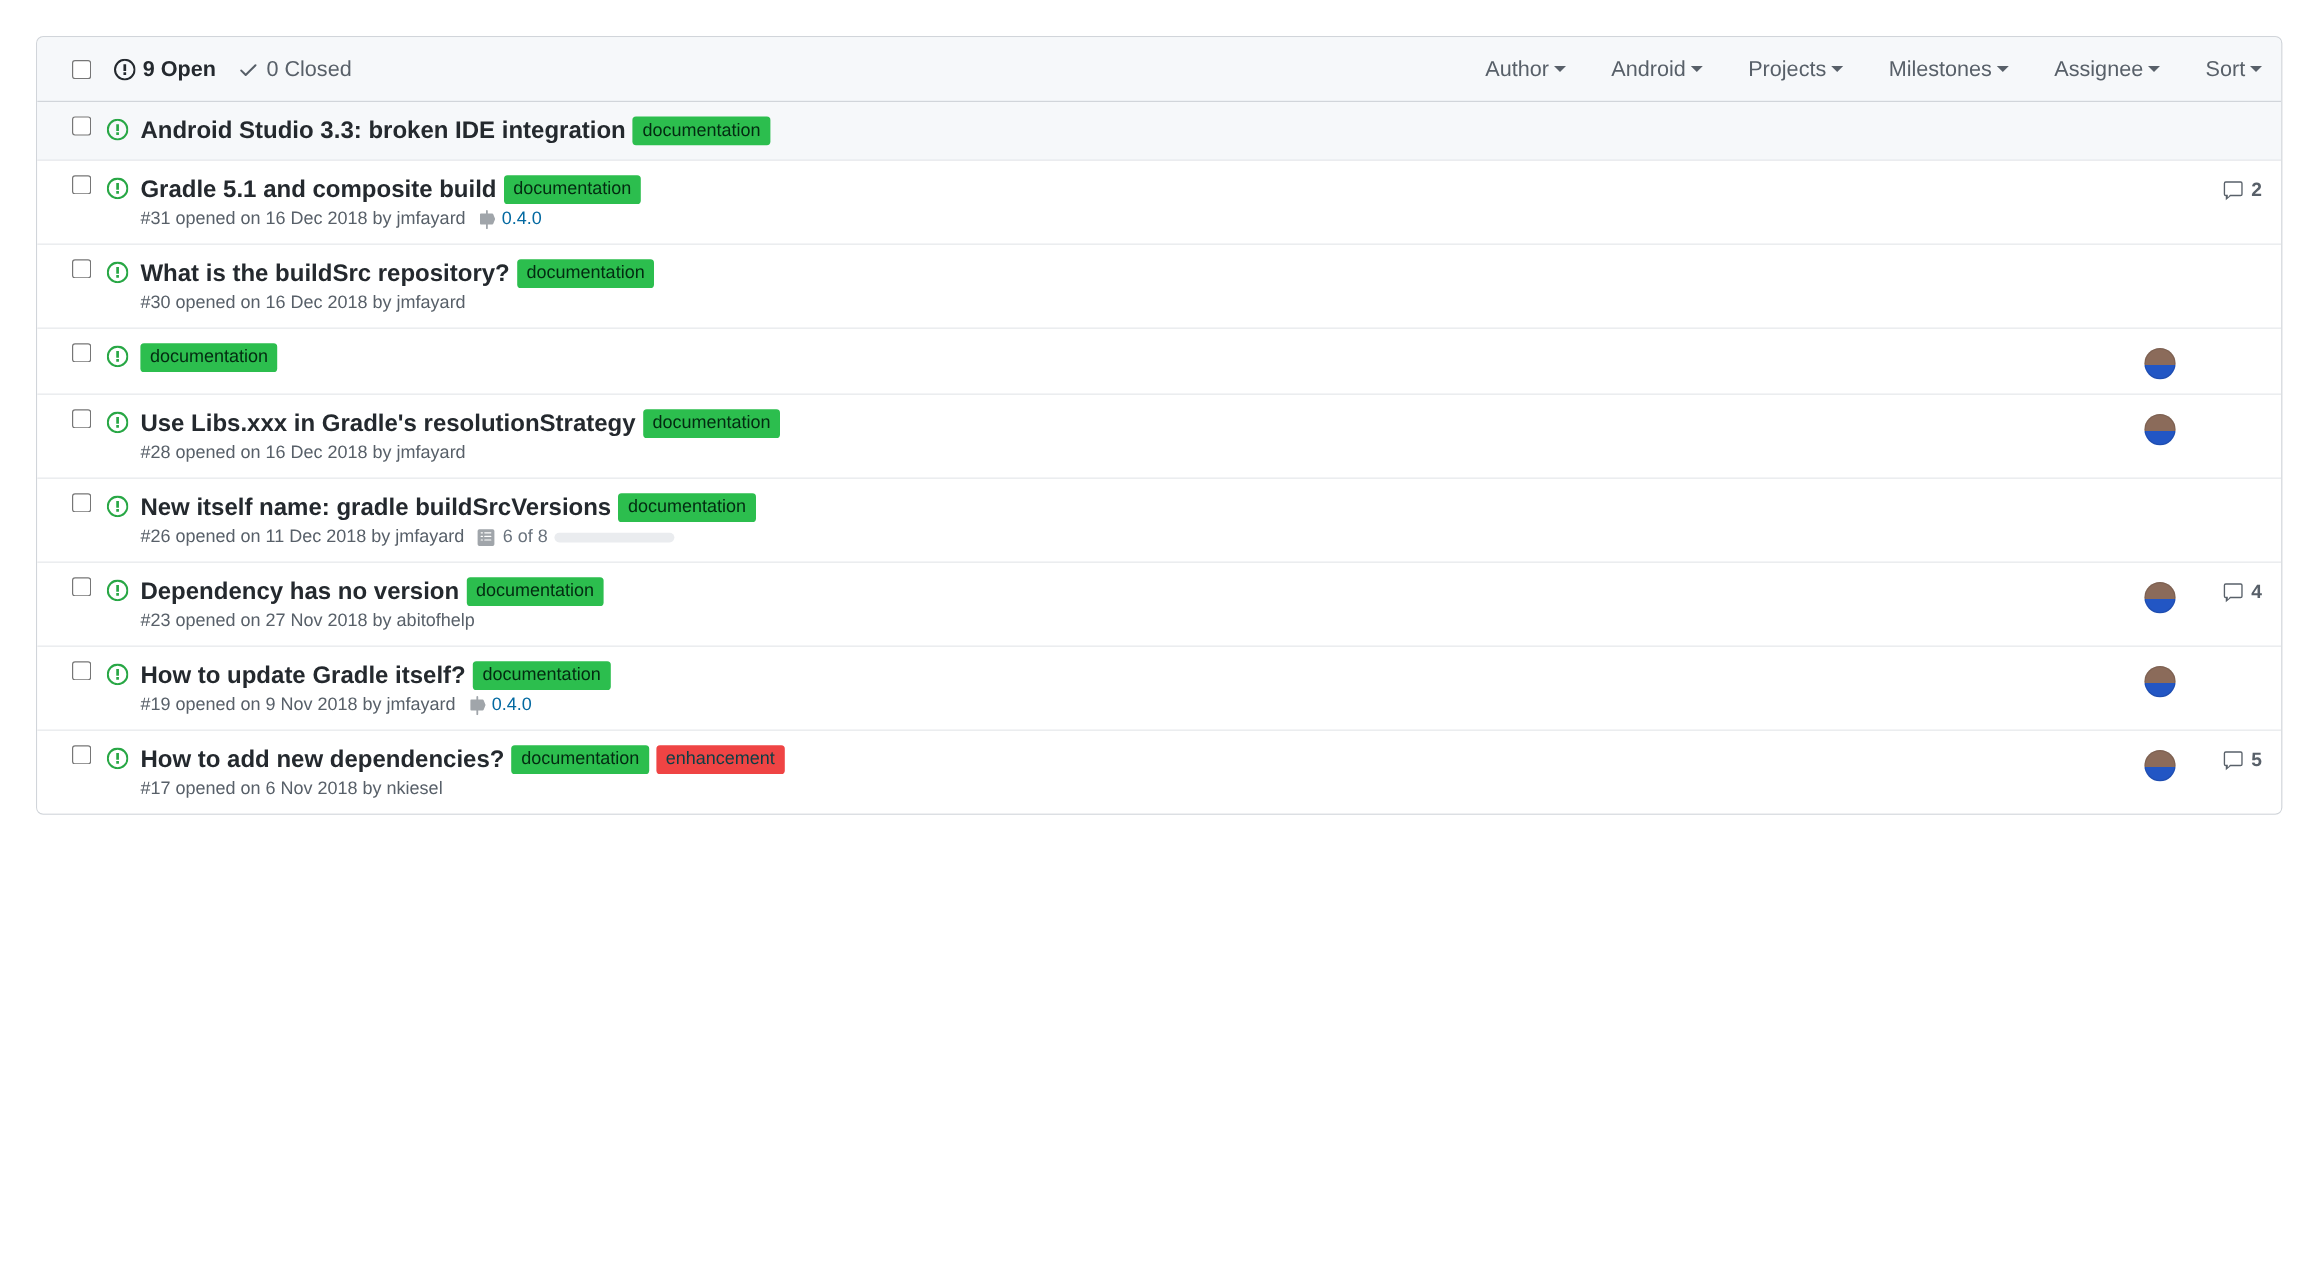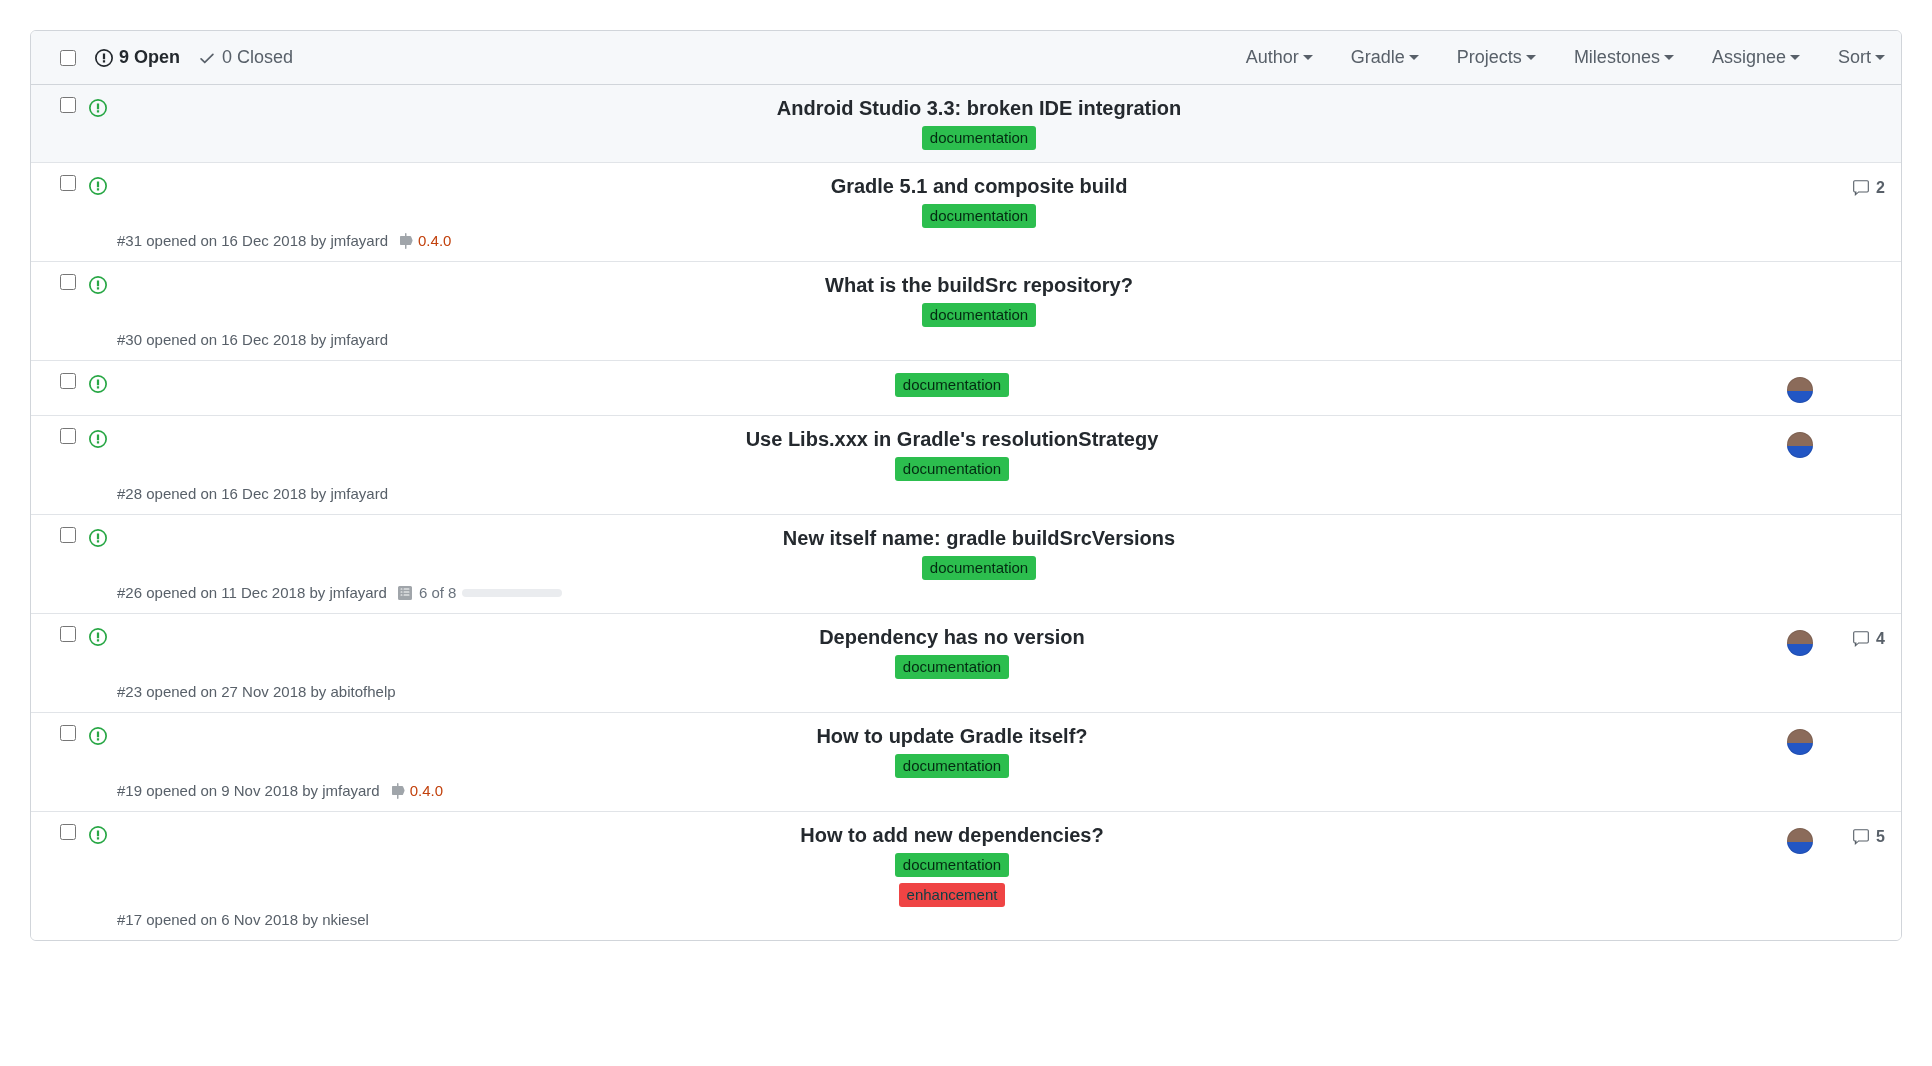--- a/index.html
+++ b/index.html
@@ -35,35 +35,35 @@
   .issue-row {
     display: flex;
     padding: 12px 16px;
     border-bottom: 1px solid #e1e4e8;
     background: #fff;
   }
   .issue-row:last-child { border-bottom: none; }
   .issue-row.hovered { background: #f6f8fa; }
   .icon-col { width: 28px; padding-top: 2px; }
   .main-col { flex: 1; min-width: 0; }
-  .title-line { display: flex; align-items: center; flex-wrap: wrap; gap: 6px; flex-direction: column; }
+  .title-line { display: flex; align-items: center; flex-wrap: wrap; gap: 6px; }
   .issue-title { font-size: 20px; font-weight: 600; color: #24292e; cursor: pointer; }
   .label {
     display: inline-block;
     font-size: 15px;
     font-weight: 400;
     padding: 2px 8px;
     border-radius: 3px;
     line-height: 20px;
   }
   .label-doc { background: #2cbe4e; color: #032b11; }
   .label-enh { background: #ef4444; color: #0b3f45; }
   .meta-line { margin-top: 4px; font-size: 15px; color: #586069; display:flex; align-items:center; gap:10px; }
   .meta-text { display:inline; }
-  .milestone { display:inline-flex; align-items:center; gap:4px; color:#c2410c; }
+  .milestone { display:inline-flex; align-items:center; gap:4px; color:#0369a1; }
   .tasks-indicator { display:inline-flex; align-items:center; gap:6px; color:#6a737d; }
   .progress { width:100px; height:8px; background:#eaecef; border-radius:4px; overflow:hidden; }
   .progress-fill { height:100%; background:#ccc; }
   .right-col { display:flex; align-items:flex-start; gap:28px; padding-top:4px; }
   .assignee { width:26px; height:26px; border-radius:50%; background:linear-gradient(to bottom,#8b6b5a 0%,#8b6b5a 55%,#2256c4 55%,#2256c4 100%); box-shadow:inset 0 0 0 1px rgba(0,0,0,.1); }
   .comments { display:flex; align-items:center; gap:6px; color:#586069; font-weight:600; font-size:16px; cursor:pointer; min-width:44px; justify-content:flex-end; }
   .comments-spacer { width:44px; }
   svg { display:block; }
   .caret { width:0; height:0; border-left:5px solid transparent; border-right:5px solid transparent; border-top:5px solid #586069; display:inline-block; }
 </style>
@@ -90,21 +90,21 @@
           </svg>
         <span>0 Closed</span>
       </div>
     </div>
     <div class="filters">
       <div class="filter">
           <span>Author</span>
           <span class="caret"></span>
         </div>
       <div class="filter">
-          <span>Gradle</span>
+          <span>Android</span>
           <span class="caret"></span>
         </div>
       <div class="filter">
           <span>Projects</span>
           <span class="caret"></span>
         </div>
       <div class="filter">
           <span>Milestones</span>
           <span class="caret"></span>
         </div>

